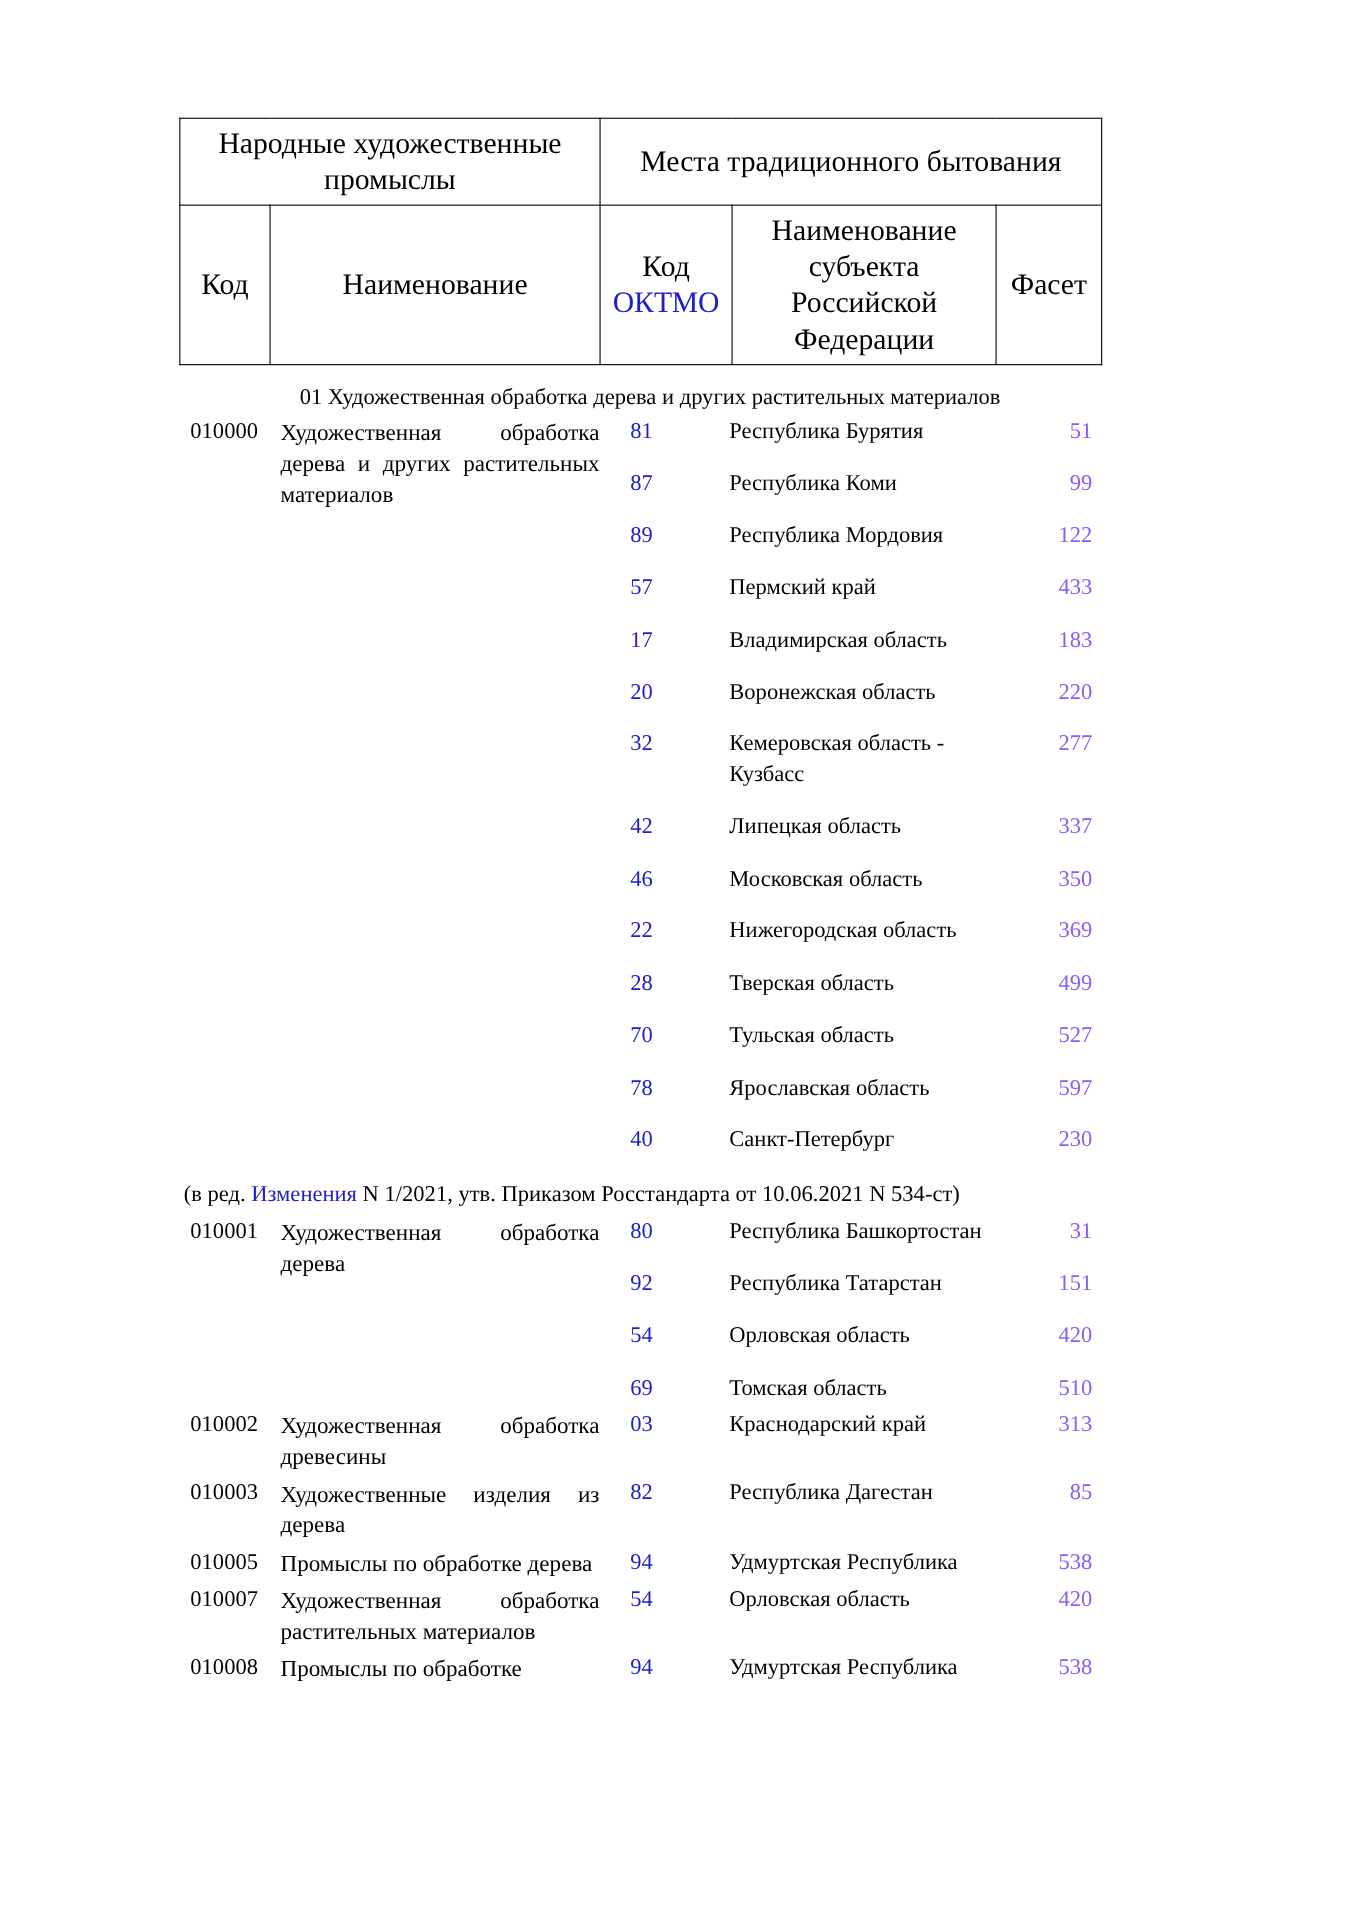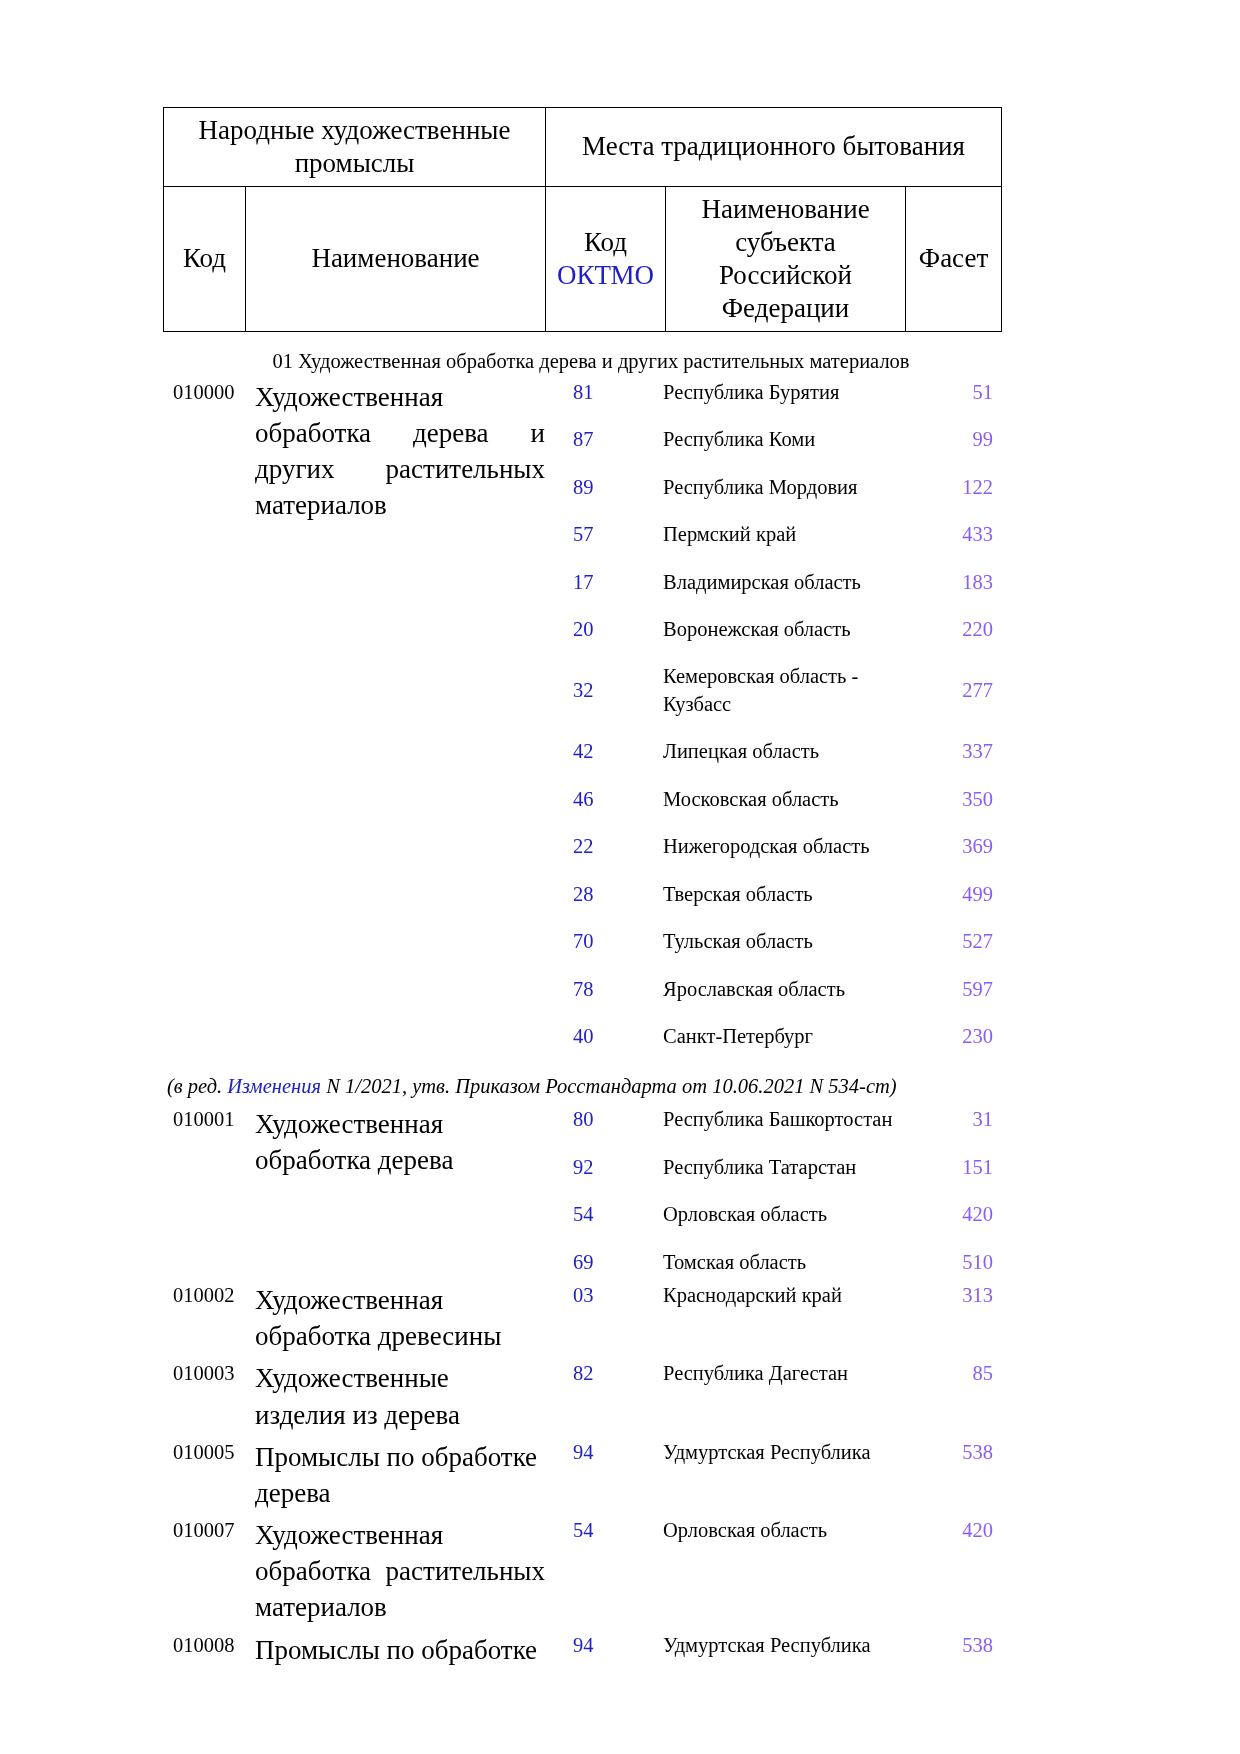--- a/index.html
+++ b/index.html
@@ -71,21 +71,21 @@
     flex: 0 0 92px;
     font-size: 20.5px;
     line-height: 1.34;
     text-align: left;
     padding-left: 10px;
     box-sizing: border-box;
   }
   .col-name {
     width: 296px;
     flex: 0 0 296px;
-    font-size: 27px;
+    font-size: 21px;
     line-height: 1.34;
     text-align: justify;
     text-align-last: left;
     box-sizing: border-box;
     padding-right: 6px;
   }
   .col-name.wide {
     width: 740px;
     flex: 0 0 740px;
     text-align-last: left;
@@ -116,39 +116,38 @@
     color: #8b5cf6;
     text-align: right;
     box-sizing: border-box;
     padding-right: 8px;
   }
 
   
   .places { flex: 1 1 auto; }
   .place-row {
     display: flex;
-    align-items: center;
+    align-items: flex-start;
     margin-bottom: 20px;
   }
   .place-row:last-child { margin-bottom: 0; }
 
   
   .namecell {
     display: flex;
     flex: 0 0 388px;
     width: 388px;
   }
 
   
   .note {
     font-size: 20.5px;
     line-height: 1.34;
     margin-top: 22px;
     padding-left: 4px;
-    font-style: italic;
   }
   .lnk { color: #2020c8; }
   .excl-text { text-align: justify; text-align-last: left; }
 </style>
 </head>
 <body>
 
 <div class="page">
 
   <table class="hdr">

